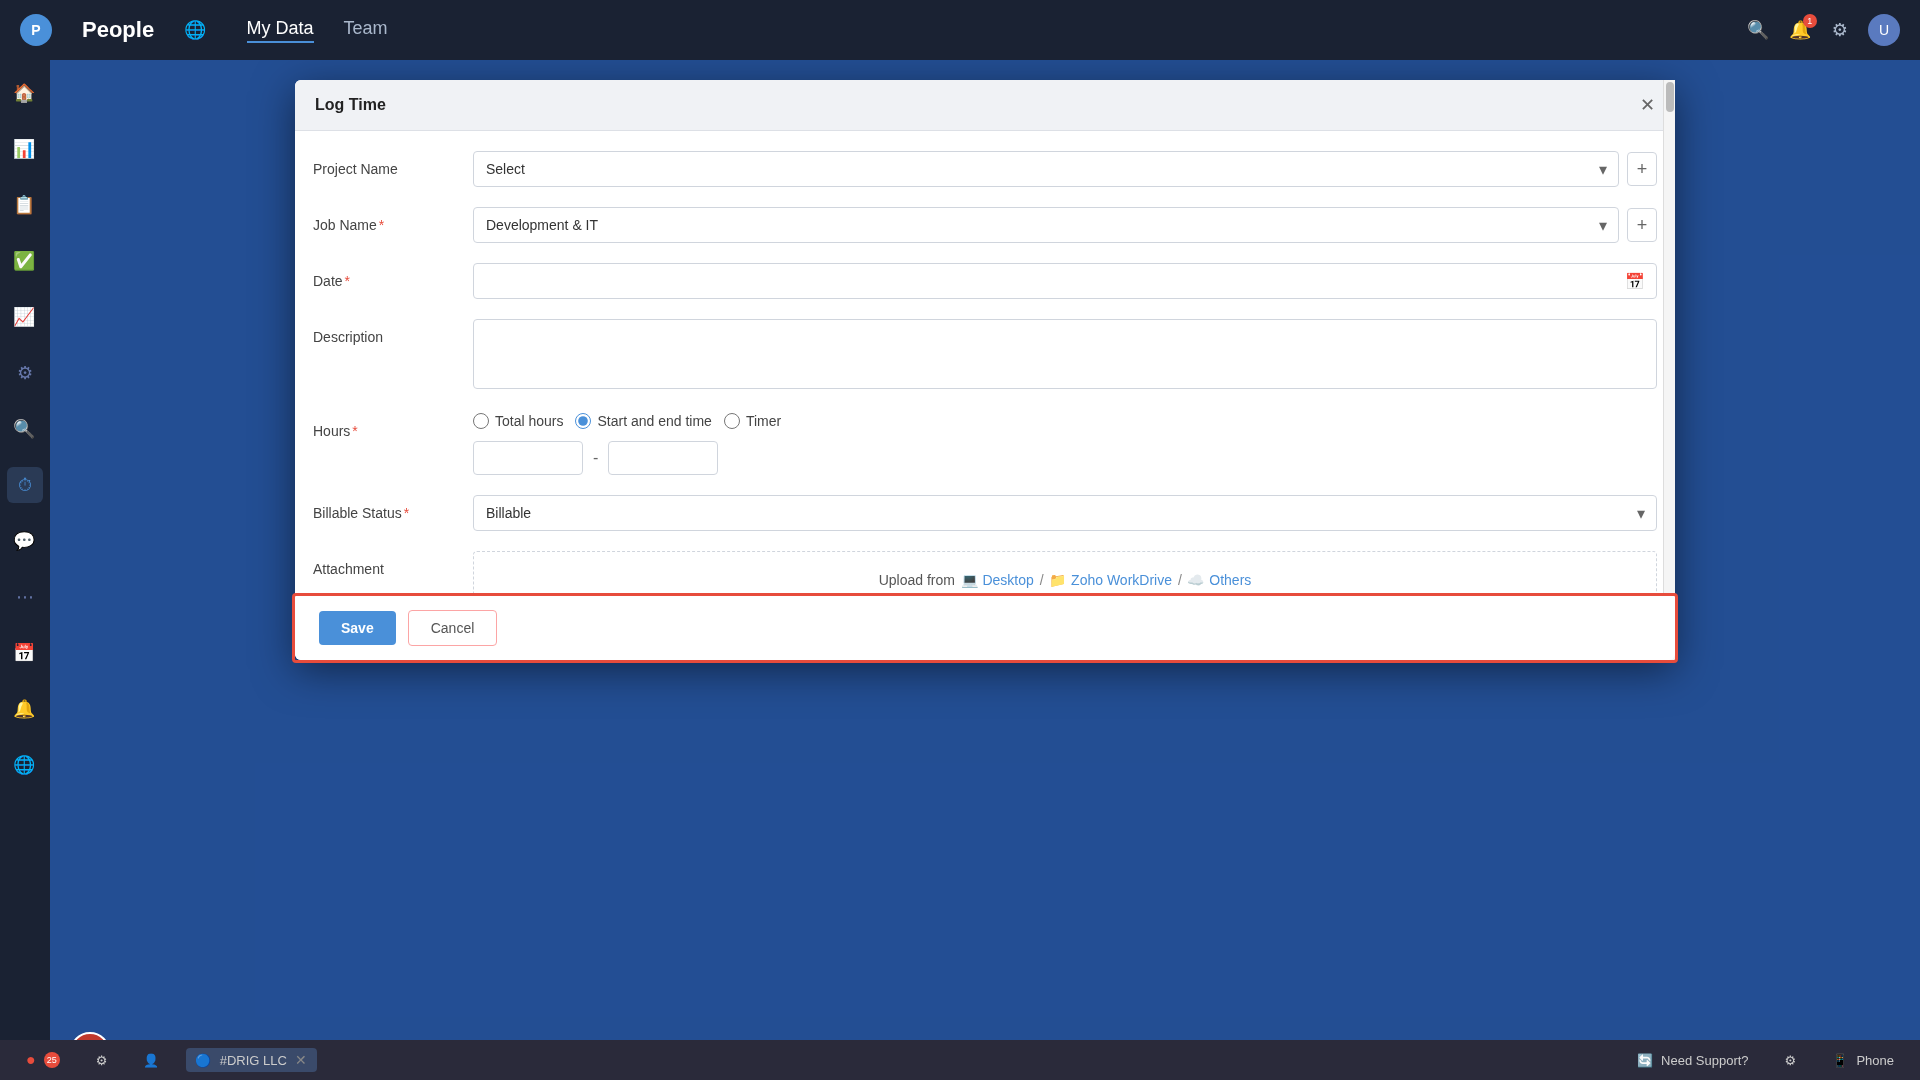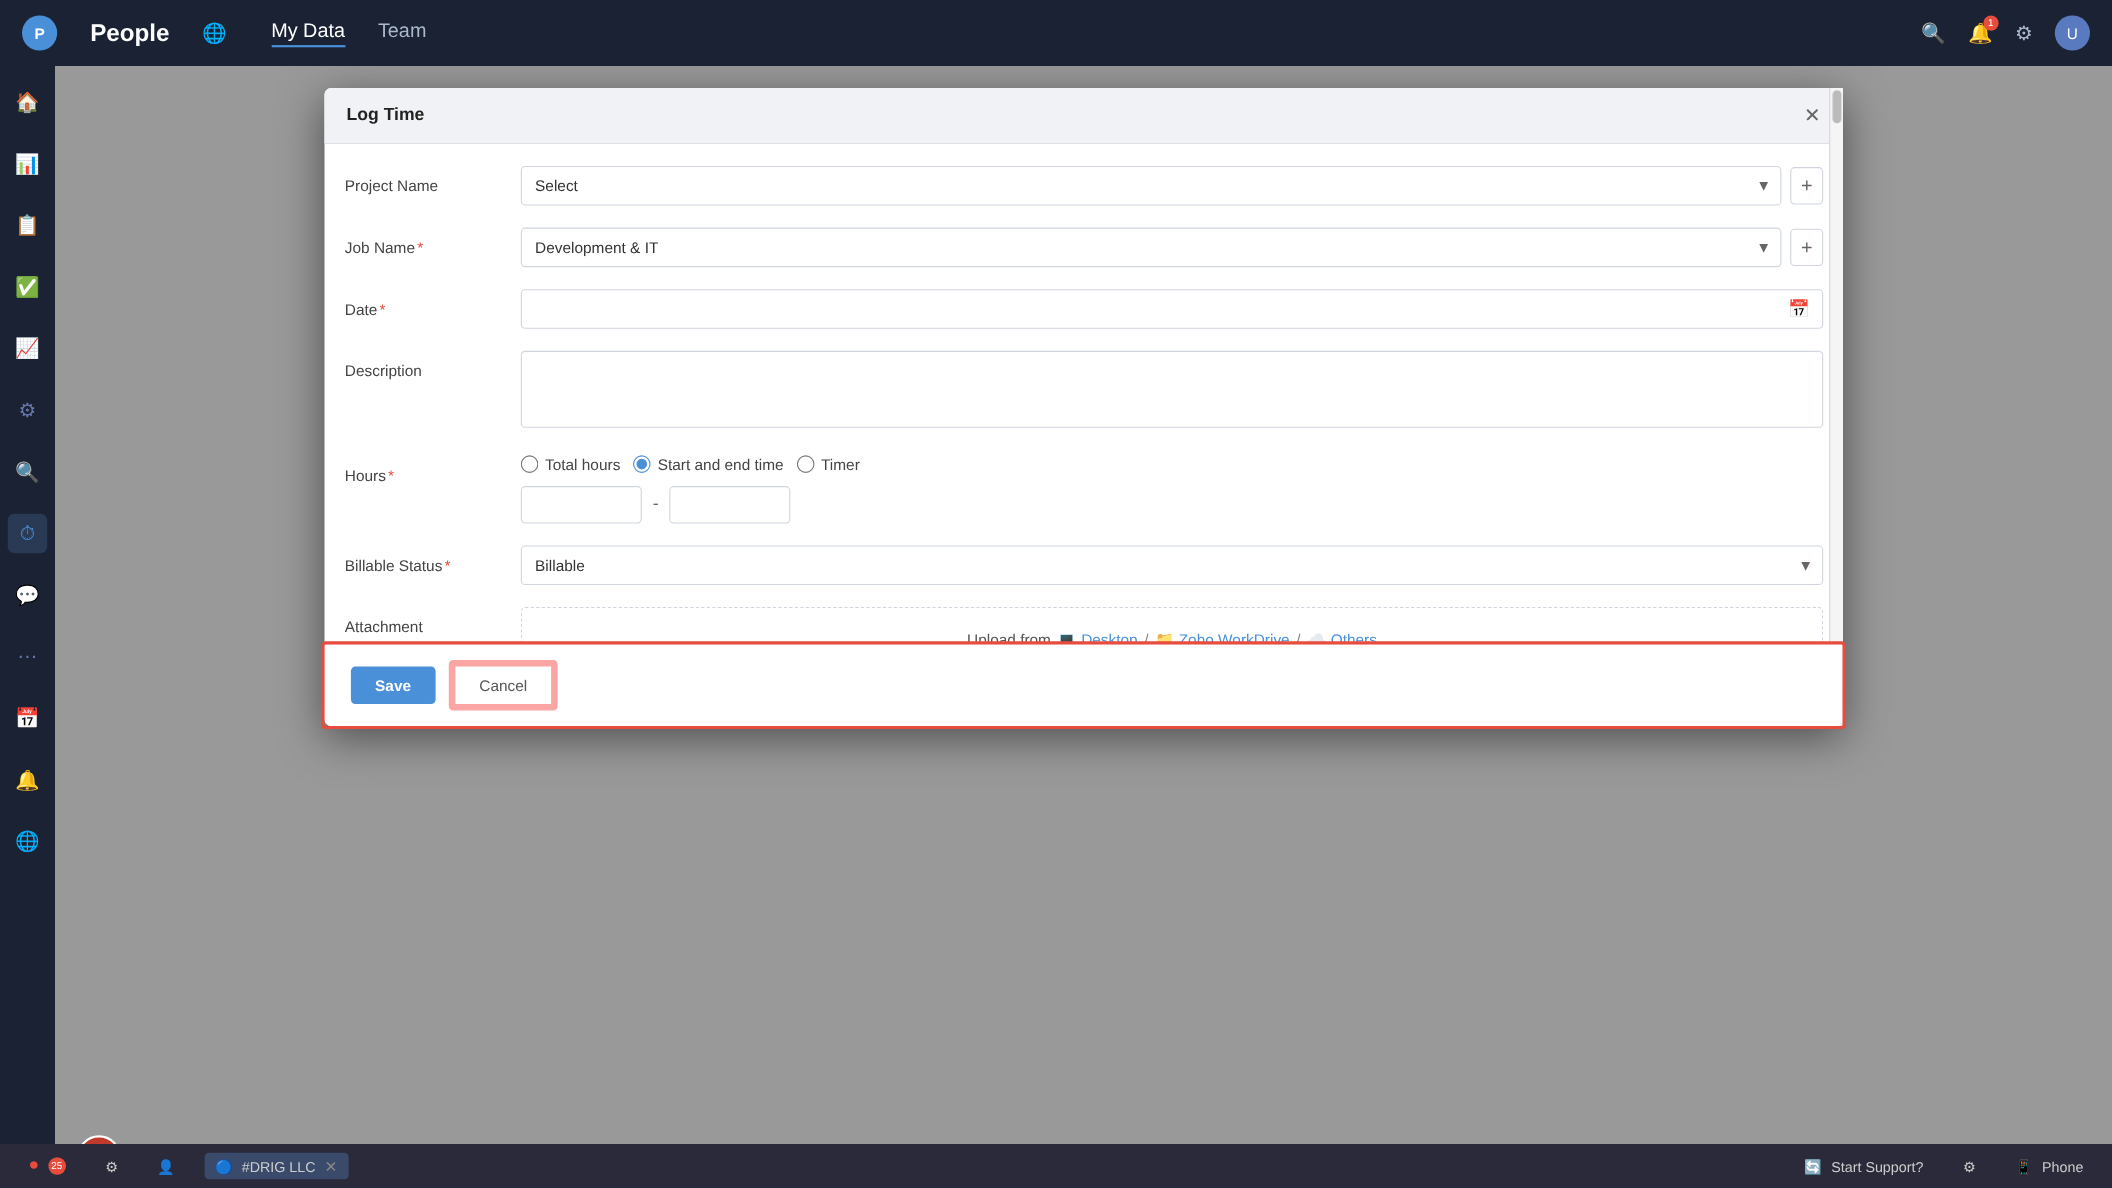--- a/index.html
+++ b/index.html
@@ -107,21 +107,21 @@
       border-radius: 6px;
     }
     .sidebar-icon.active {
       background: #2a3a55;
       color: #4a90d9;
     }
 
     
     .content-backdrop {
       flex: 1;
-      background: #ffffff;
+      background: #3b82f6;
       position: relative;
       overflow: hidden;
     }
 
     
     .modal-overlay {
       position: absolute;
       top: 0; left: 0; right: 0; bottom: 0;
       background: rgba(0,0,0,0.4);
       display: flex;
@@ -348,21 +348,21 @@
       border: none;
       padding: 9px 22px;
       border-radius: 4px;
       font-size: 14px;
       font-weight: 700;
       cursor: pointer;
     }
     .btn-cancel {
       background: #fff;
       color: #555;
-      border: 6px solid #fca5a5;
+      border: 1px solid #fca5a5;
       padding: 9px 22px;
       border-radius: 4px;
       font-size: 14px;
       cursor: pointer;
     }
 
     
     .footer-red-border {
       position: absolute;
       top: -3px; left: -3px;
@@ -667,21 +667,21 @@
     <span>👤</span>
   </div>
   <div class="taskbar-item active">
     <span style="color:#4a90d9;">🔵</span>
     <span>#DRIG LLC</span>
     <span class="taskbar-close">✕</span>
   </div>
   <div class="taskbar-right">
     <div class="taskbar-item">
       <span>🔄</span>
-      <span>Start Support?</span>
+      <span>Need Support?</span>
     </div>
     <div class="taskbar-item">
       <span>⚙</span>
     </div>
     <div class="taskbar-item">
       <span>📱</span>
       <span>Phone</span>
     </div>
   </div>
 </div>

